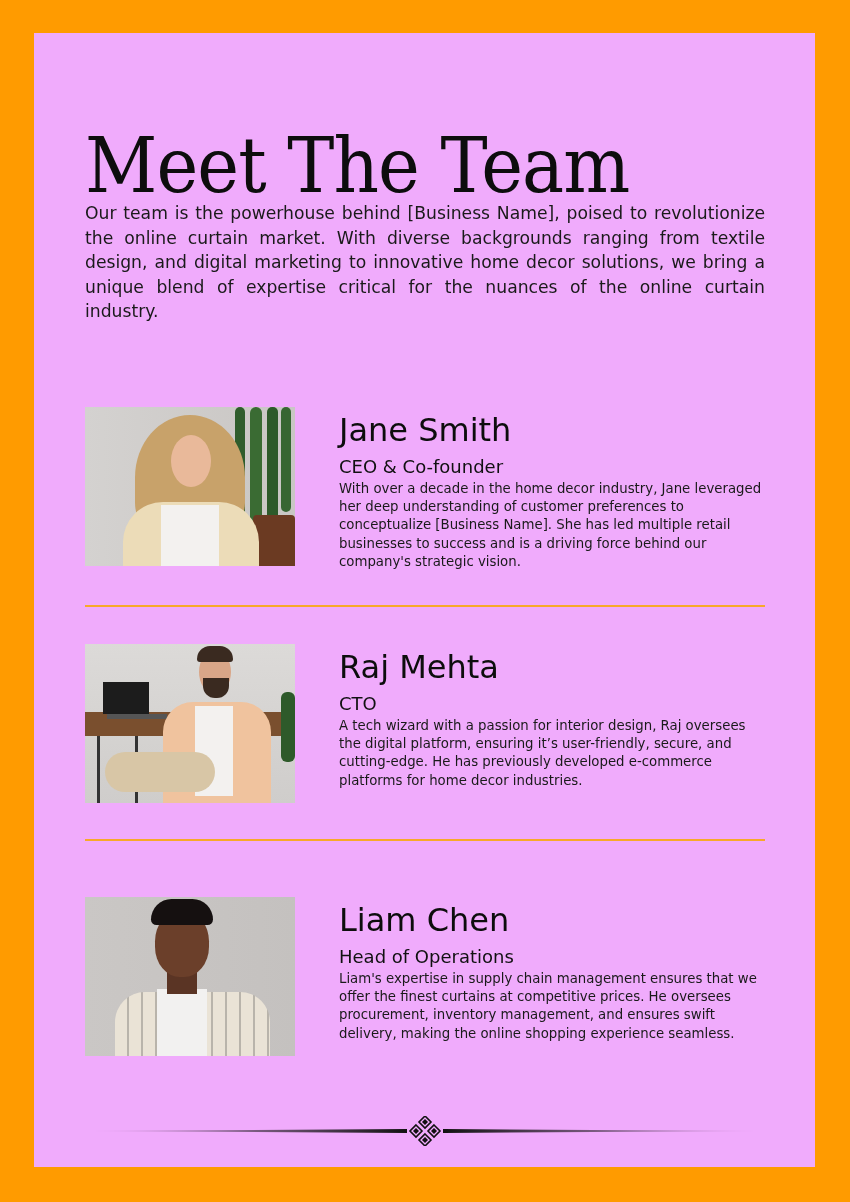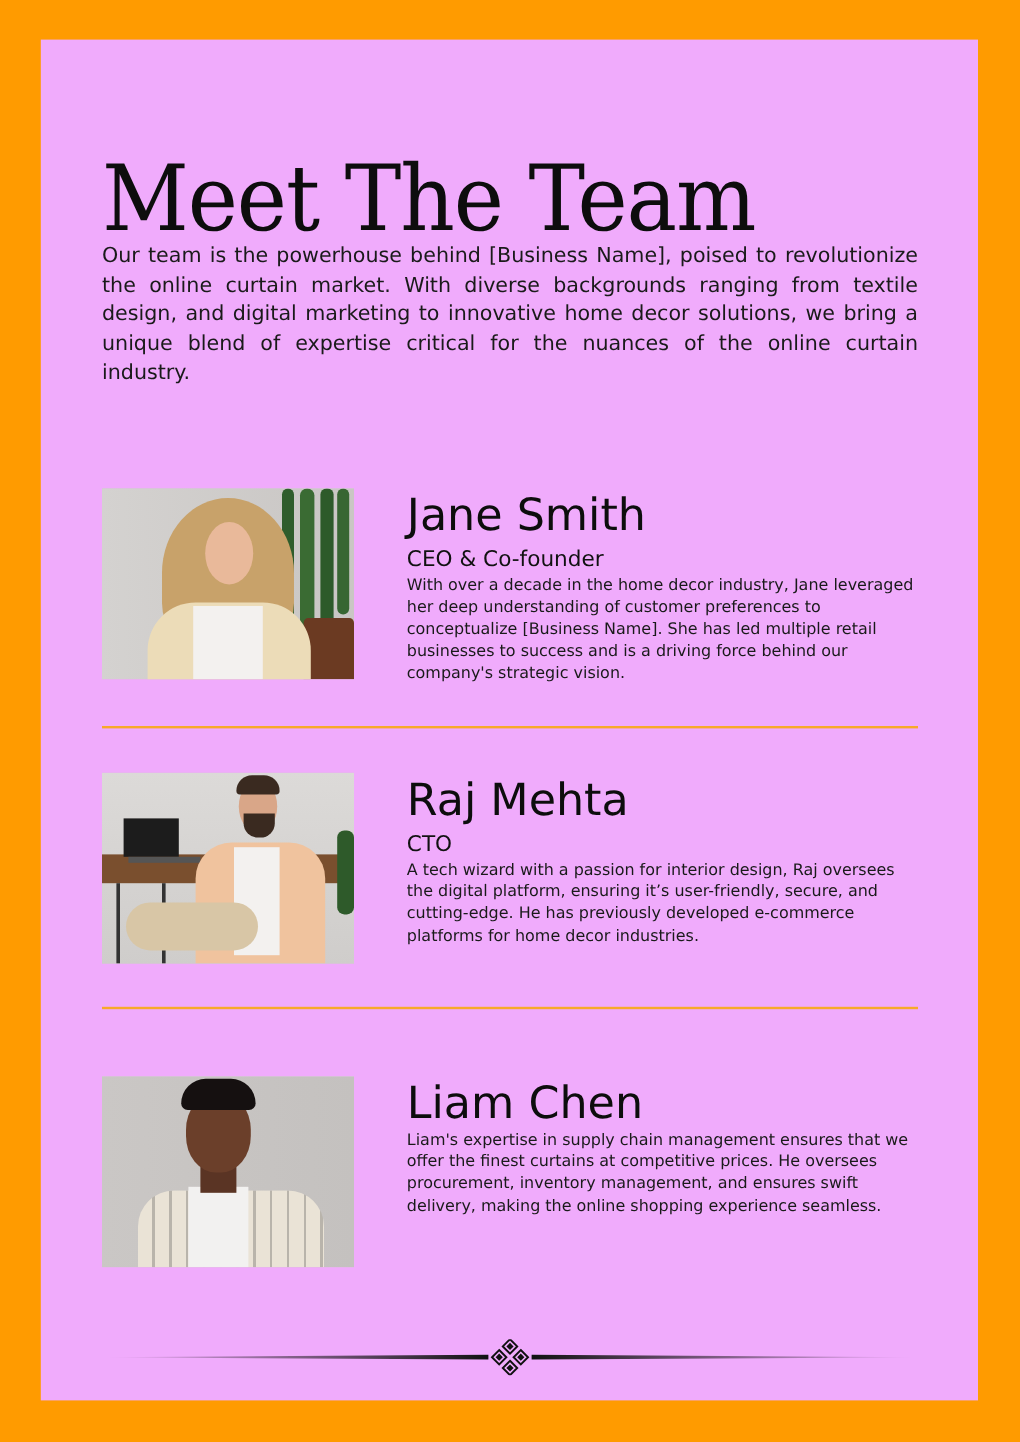--- a/index.html
+++ b/index.html
@@ -50,21 +50,21 @@
     width: 210px; height: 159px;
     overflow: hidden;
     background: #CFCCCA;
   }
   .info {
     position: absolute;
     left: 254px; top: 0;
     width: 430px;
   }
   .name {
-    font-size: 37px;
+    font-size: 32px;
     line-height: 40px;
     font-weight: 400;
     color: #0d0d0d;
     margin-top: 3px;
   }
   .role {
     font-size: 18px;
     line-height: 22px;
     margin-top: 6px;
     color: #111;
@@ -167,20 +167,21 @@
       <div class="shape" style="left:72px;top:92px;width:50px;height:67px;background:#f2f1f0;"></div>
 
       <div class="shape" style="left:82px;top:75px;width:30px;height:22px;background:#5a3424;"></div>
 
       <div class="shape" style="left:70px;top:14px;width:54px;height:66px;background:#6b3f2a;border-radius:46%;"></div>
 
       <div class="shape" style="left:66px;top:2px;width:62px;height:26px;background:#151010;border-radius:30px 30px 8px 8px;"></div>
     </div>
     <div class="info">
       <div class="name">Liam Chen</div>
+      <div class="role">Head of Operations</div>
       <div class="bio">Liam's expertise in supply chain management ensures that we offer the finest curtains at competitive prices. He oversees procurement, inventory management, and ensures swift delivery, making the online shopping experience seamless.</div>
     </div>
   </div>
 
   <svg class="ornament" viewBox="0 0 680 30">
     <defs>
       <linearGradient id="fadeL" x1="0" x2="1" y1="0" y2="0">
         <stop offset="0" stop-color="#111" stop-opacity="0"></stop>
         <stop offset="1" stop-color="#111" stop-opacity="1"></stop>
       </linearGradient>

